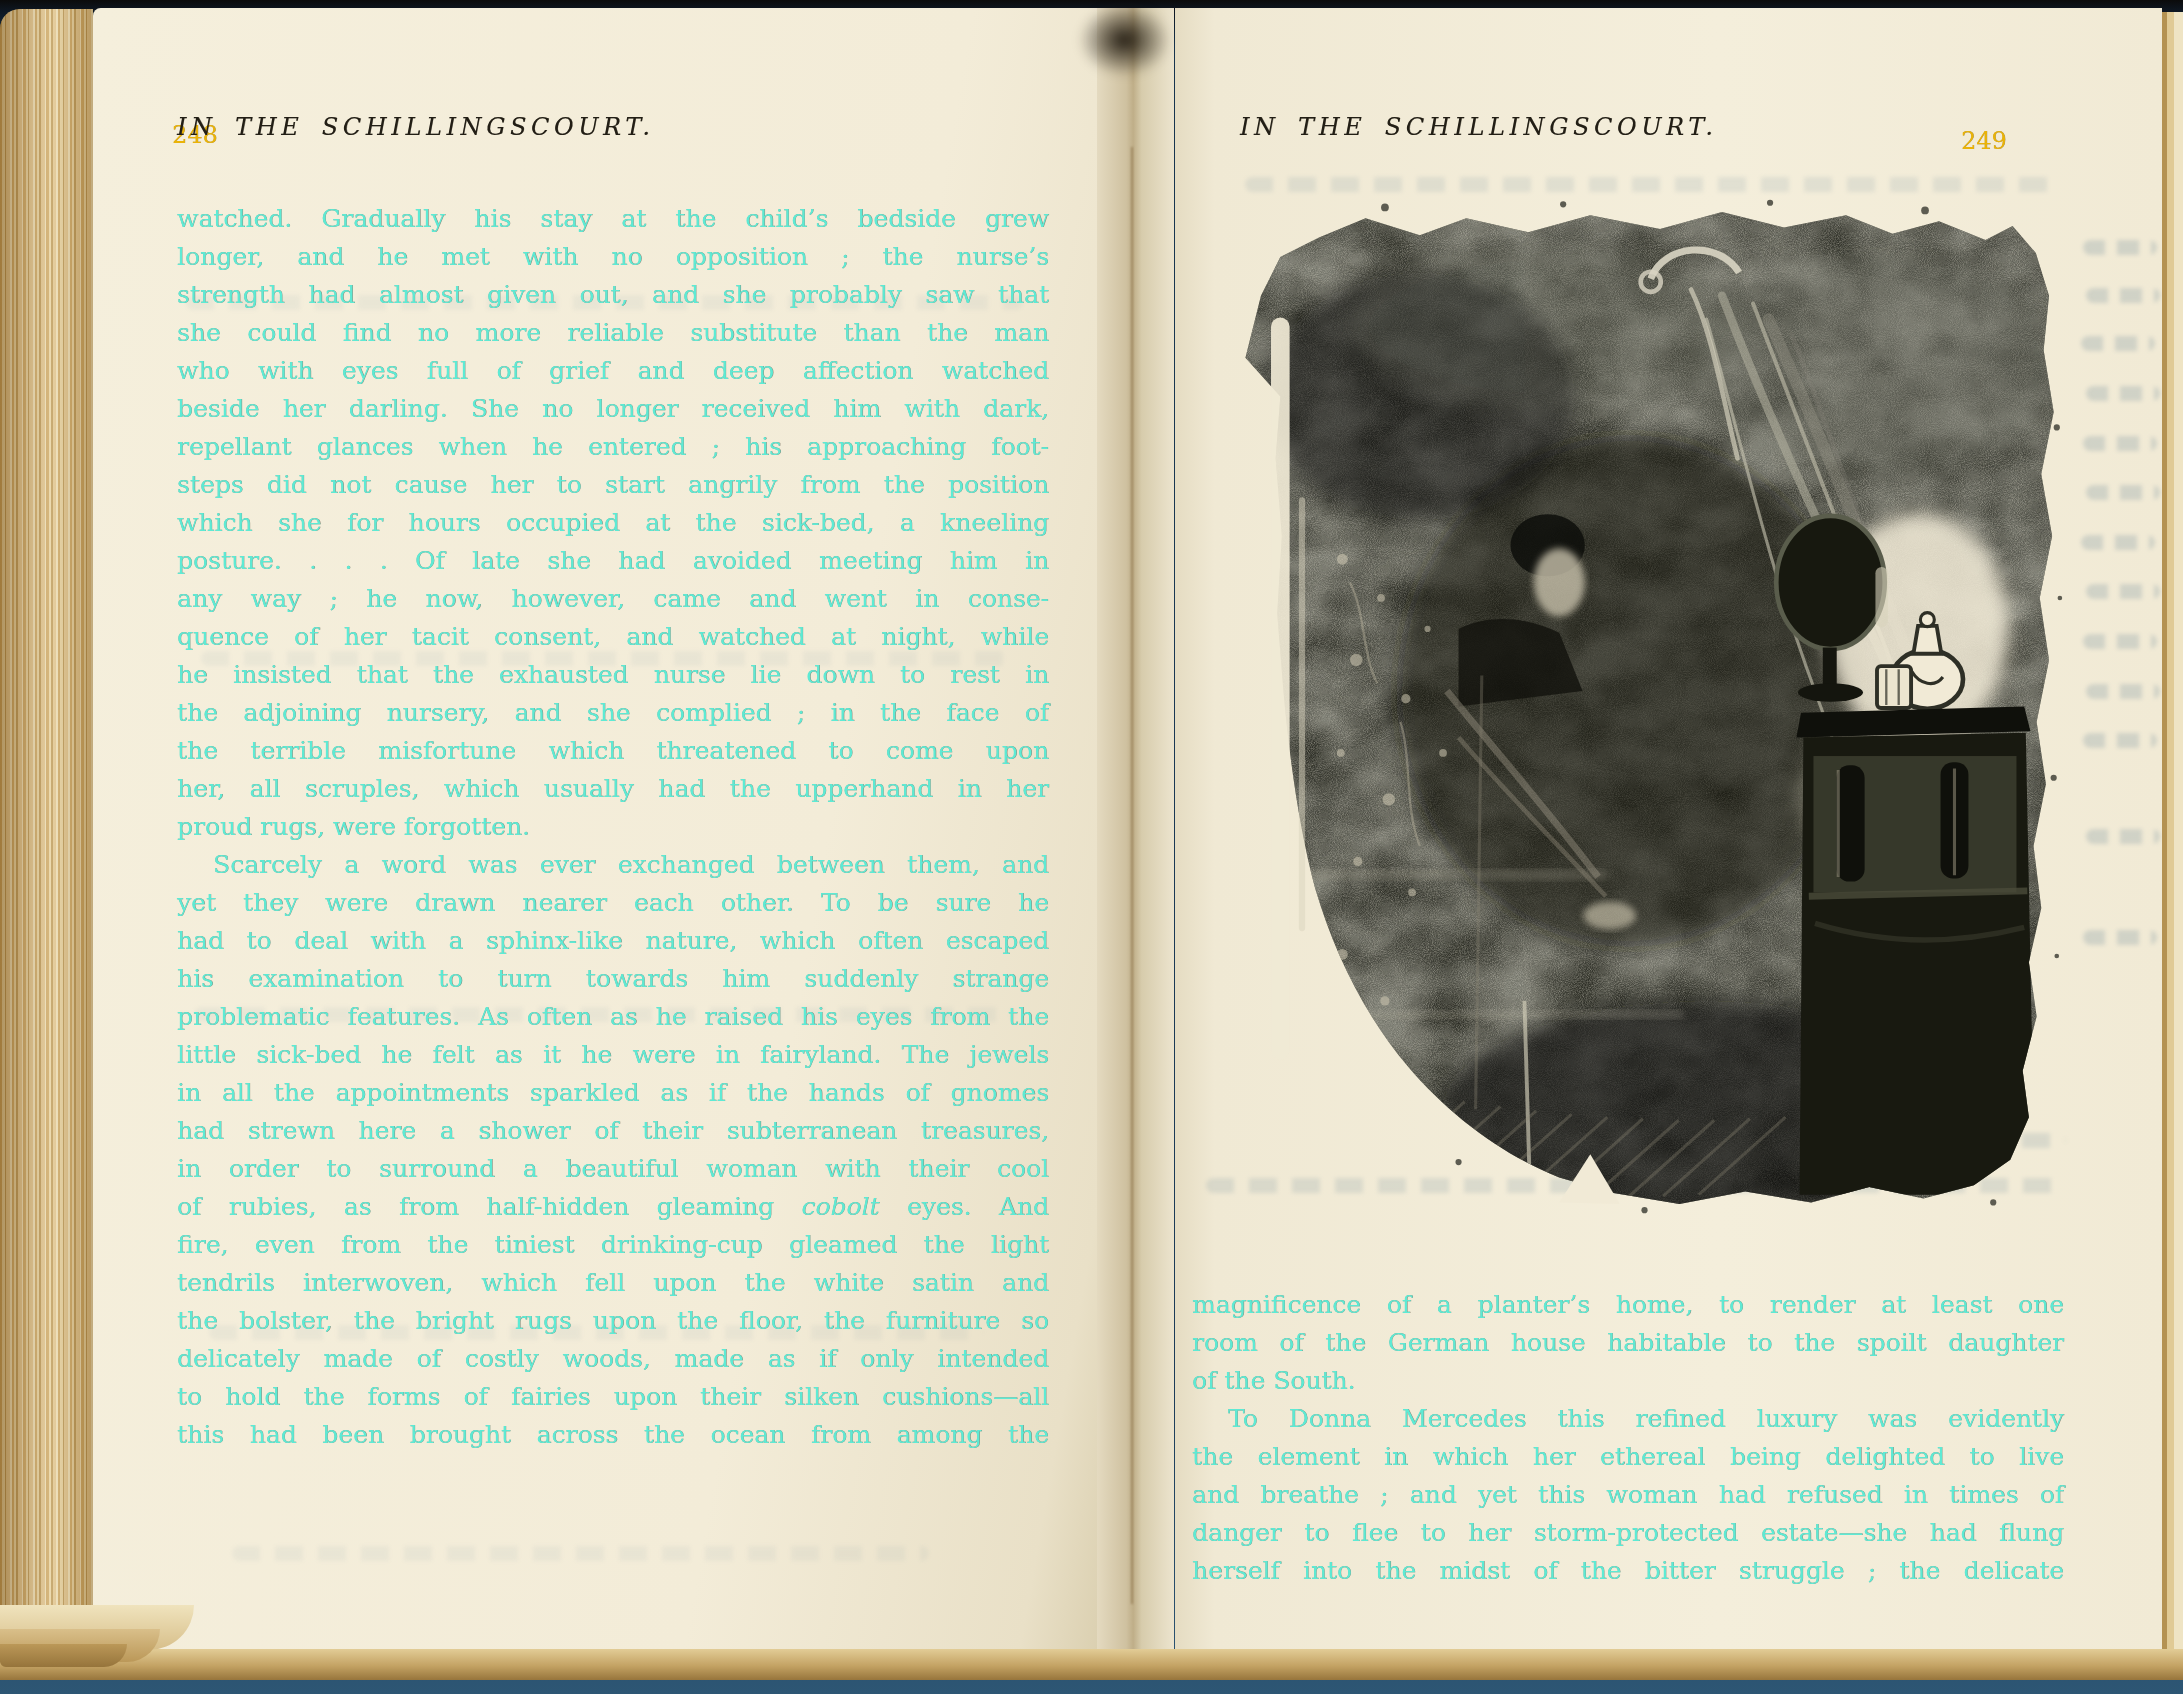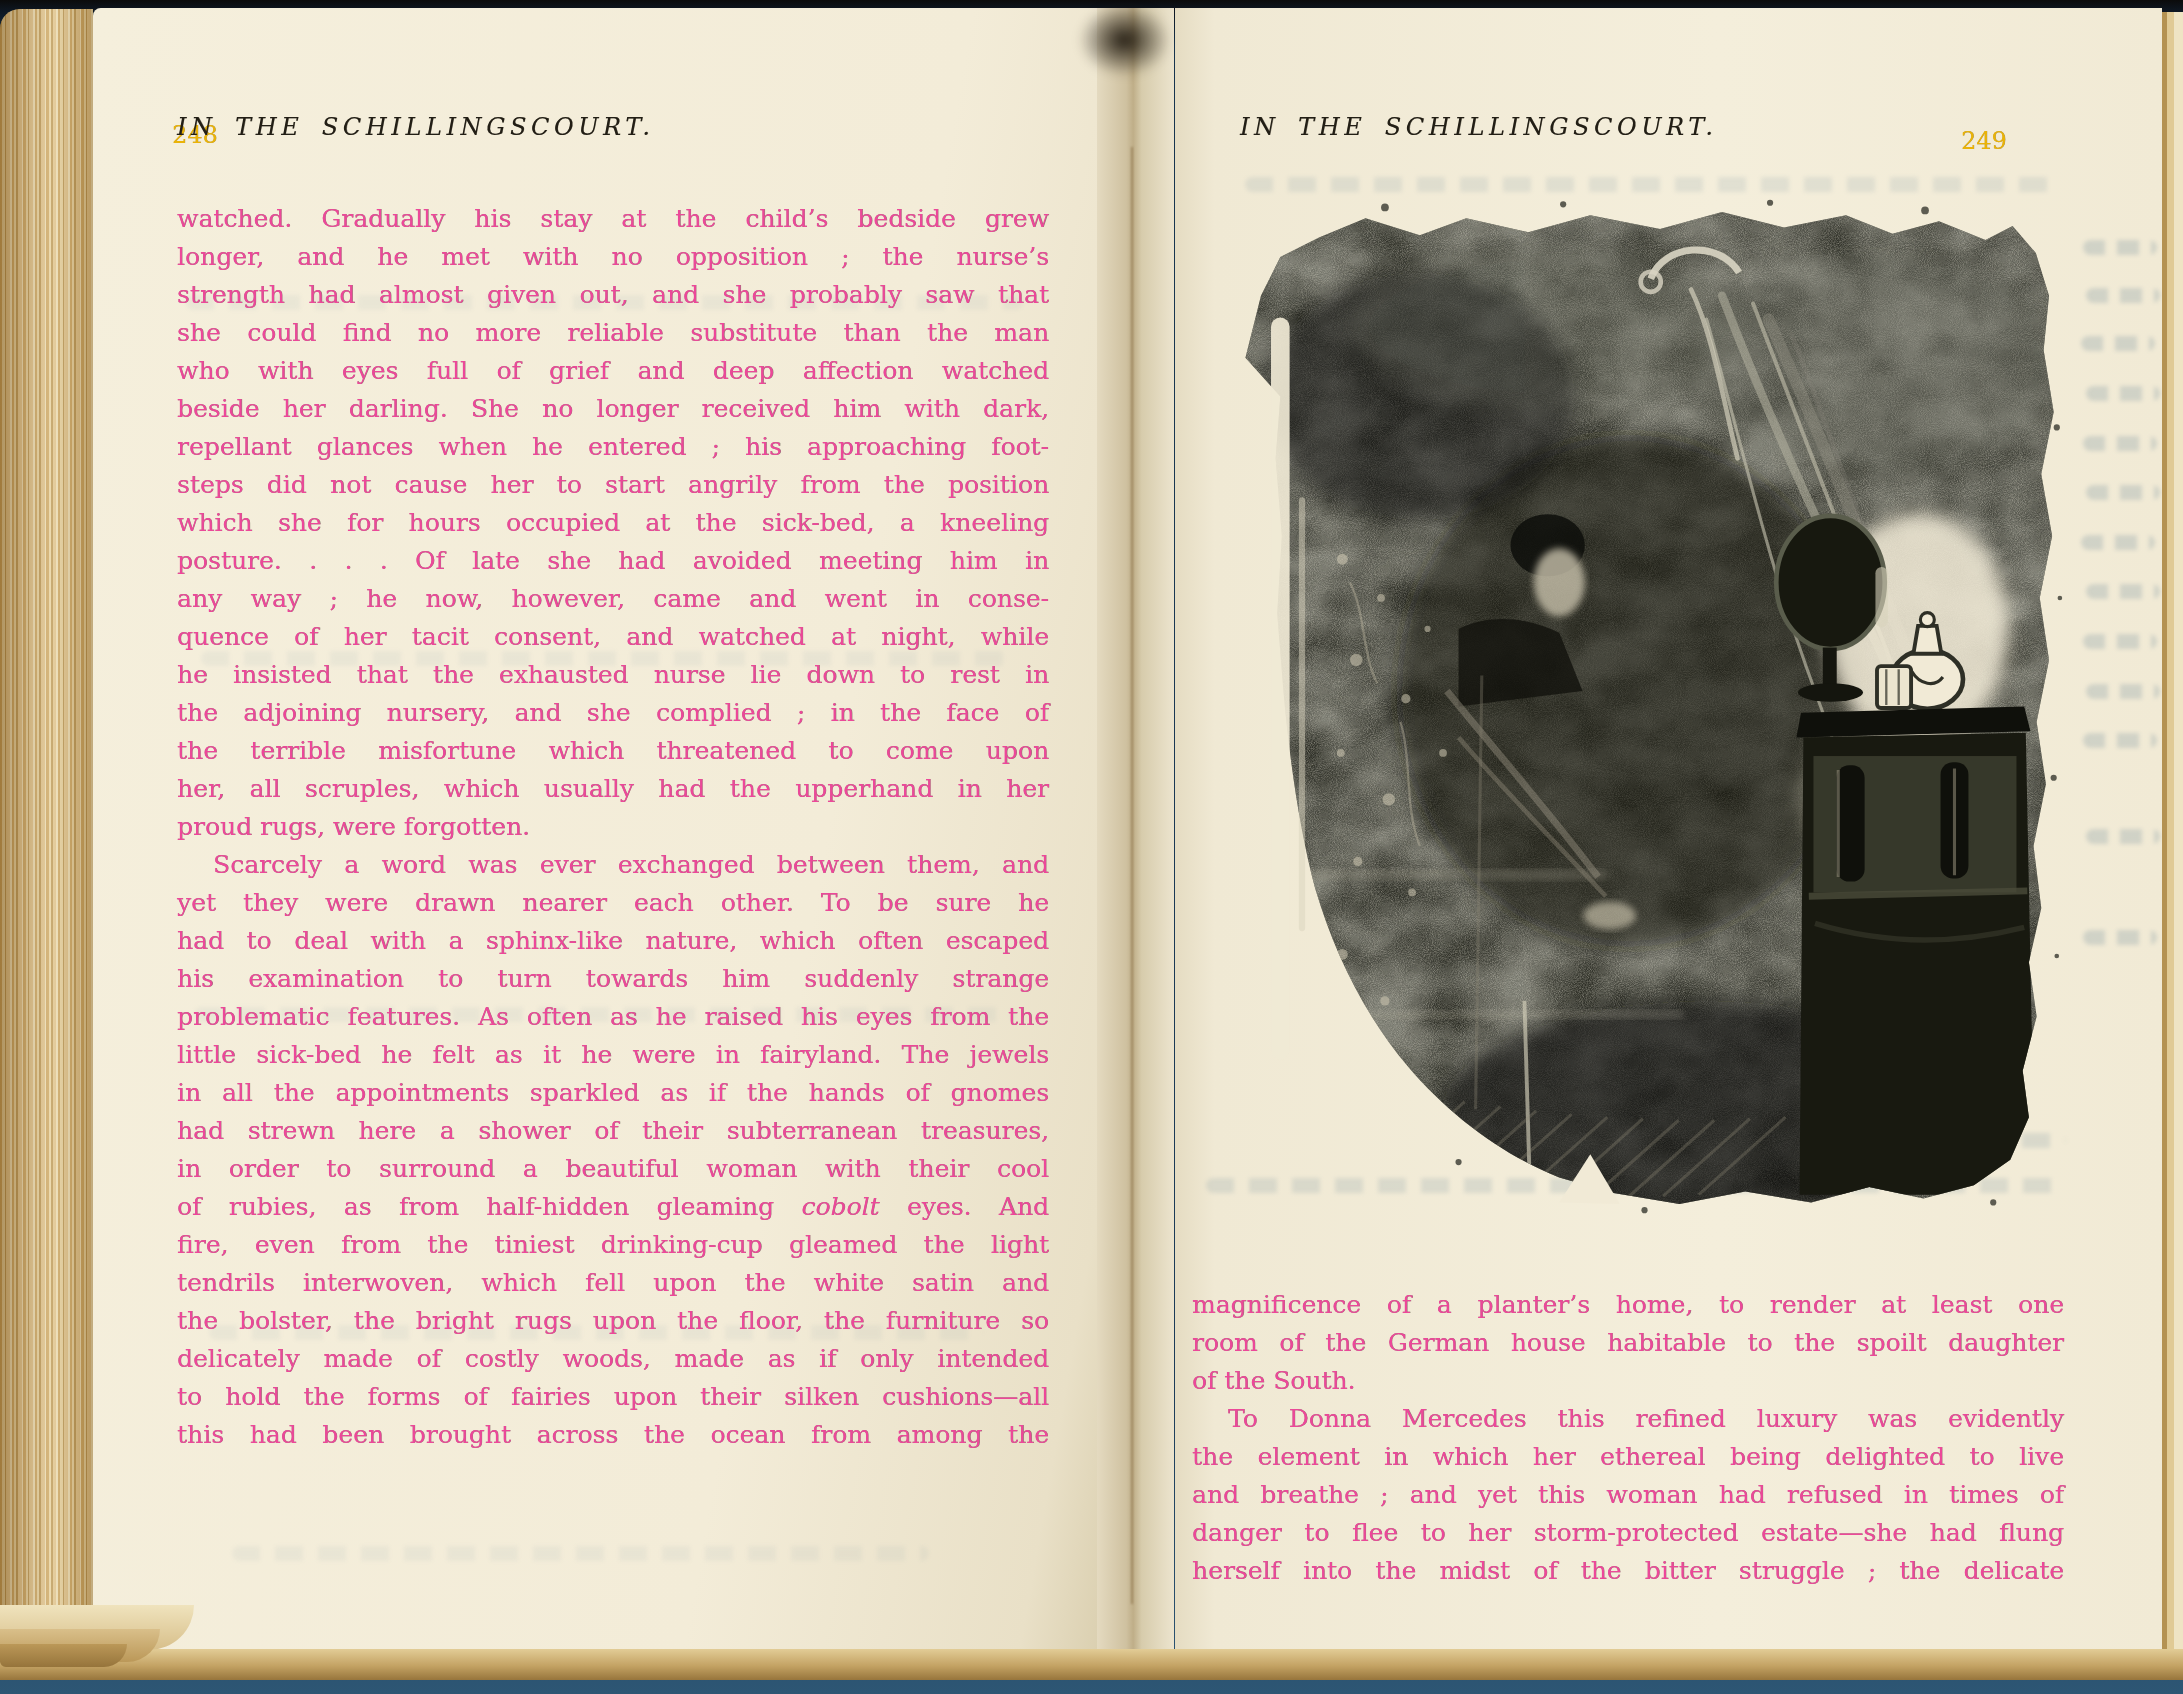--- a/index.html
+++ b/index.html
@@ -42,21 +42,21 @@
   
   .runhead{position:absolute;top:113px;width:872px;
     font-style:italic;font-size:24px;letter-spacing:4.6px;word-spacing:6.2px;color:#221e15;
     text-shadow:0.3px 0.2px 0.5px rgba(25,20,10,.45);}
   .runhead.rh-left{left:177px;}
   .runhead.rh-right{left:1240px;}
   .pagenum{position:absolute;font-size:24px;color:#eab308;
     text-shadow:0.3px 0.2px 0.5px rgba(25,20,10,.45);}
   .pagenum.pn-left{left:172px;top:121px;}
   .pagenum.pn-right{left:1961px;top:127px;}
-  .textcol{position:absolute;width:872px;font-size:25px;line-height:38px;color:#ec4899;
+  .textcol{position:absolute;width:872px;font-size:25px;line-height:38px;color:#5eead4;
     text-shadow:0.3px 0.3px 0.4px rgba(30,24,12,.5);}
   .textcol.tc-left{left:177px;top:200px;}
   .textcol.tc-right{left:1192px;top:1286px;}
   .tline{text-align:justify;text-align-last:justify;white-space:normal;}
   .tline.parend{text-align-last:left;}
   .tline.indent{text-indent:36px;}
   .ital{font-style:italic;}
   
   .ghost{position:absolute;height:15.5px;border-radius:7.7px;filter:blur(2.3px);opacity:.45;
     background:repeating-linear-gradient(90deg,rgba(128,152,162,.55) 0 28px,rgba(128,152,162,0) 28px 43px);}

